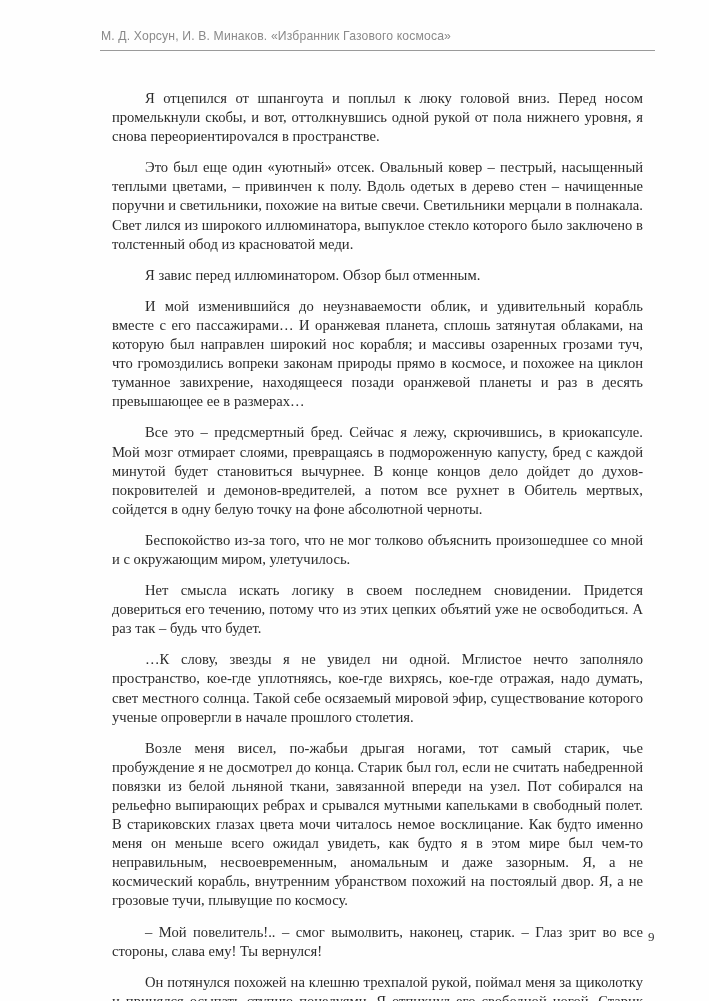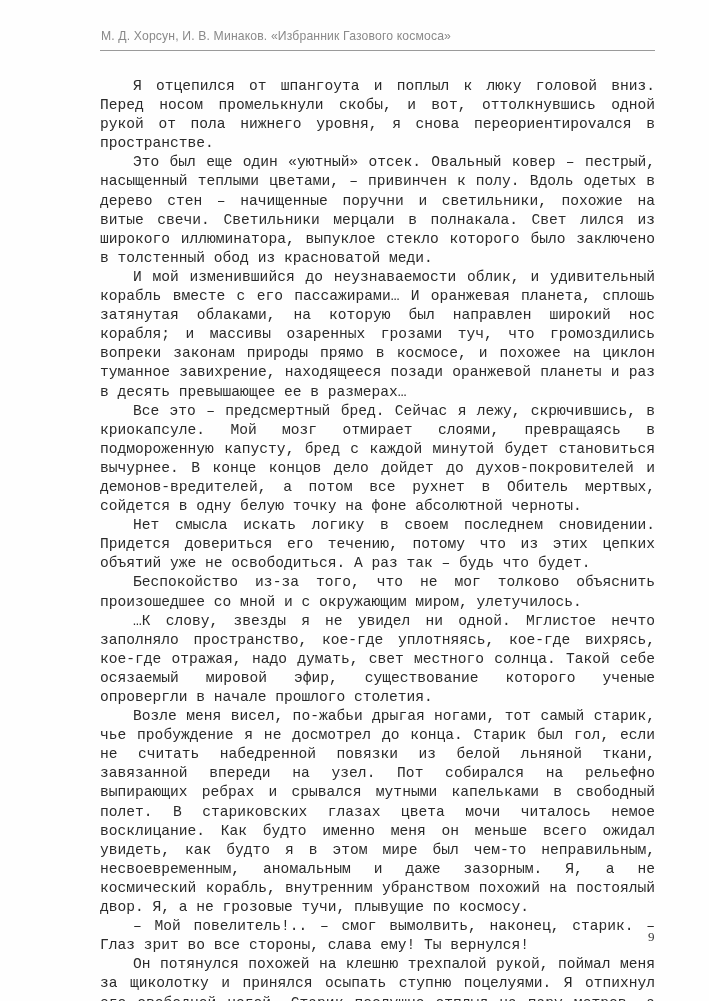--- a/index.html
+++ b/index.html
@@ -12,40 +12,41 @@
   }
   .head-rule {
     position: absolute; left: 100px; top: 50px; width: 555px; height: 0;
     border-top: 1.4px solid #9a9a9a;
   }
   .body-text {
     position: absolute; left: 100px; top: 77px; width: 555px;
     font-family: "Liberation Serif", serif; font-size: 14.6px; line-height: 19.1px;
     color: #2a2a2a; text-align: justify; hyphens: manual;
   }
-  .body-text p { margin: 0; text-indent: 33px; font-family: Liberation Mono, monospace; }
+  .body-text p { margin: 12px; text-indent: 33px; }
   .page-number {
     position: absolute; left: 648px; top: 929px;
     font-family: "Liberation Serif", serif; font-size: 13px; color: #333;
   }
 </style>
 </head>
 <body>
 
 <div class="page">
   <div class="running-head">М. Д. Хорсун, И. В. Минаков. «Избранник Газового космоса»</div>
   <div class="head-rule"></div>
 
   <div class="body-text">
     <p>Я отцепился от шпангоута и поплыл к люку головой вниз. Перед носом промелькнули скобы, и вот, оттолкнувшись одной рукой от пола нижнего уровня, я снова переориентиро­vался в пространстве.</p>
     <p>Это был еще один «уютный» отсек. Овальный ковер – пестрый, насыщенный теплыми цветами, – привинчен к полу. Вдоль одетых в дерево стен – начищенные поручни и светиль­ники, похожие на витые свечи. Светильники мерцали в полнакала. Свет лился из широкого иллюминатора, выпуклое стекло которого было заключено в толстенный обод из краснова­той меди.</p>
+    <p>Я завис перед иллюминатором. Обзор был отменным.</p>
     <p>И мой изменившийся до неузнаваемости облик, и удивительный корабль вместе с его пассажирами… И оранжевая планета, сплошь затянутая облаками, на которую был направ­лен широкий нос корабля; и массивы озаренных грозами туч, что громоздились вопреки законам природы прямо в космосе, и похожее на циклон туманное завихрение, находящееся позади оранжевой планеты и раз в десять превышающее ее в размерах…</p>
     <p>Все это – предсмертный бред. Сейчас я лежу, скрючившись, в криокапсуле. Мой мозг отмирает слоями, превращаясь в подмороженную капусту, бред с каждой минутой будет ста­новиться вычурнее. В конце концов дело дойдет до духов-покровителей и демонов-вреди­телей, а потом все рухнет в Обитель мертвых, сойдется в одну белую точку на фоне абсо­лютной черноты.</p>
+    <p>Беспокойство из-за того, что не мог толково объяснить произошедшее со мной и с окру­жающим миром, улетучилось.</p>
     <p>Нет смысла искать логику в своем последнем сновидении. Придется довериться его течению, потому что из этих цепких объятий уже не освободиться. А раз так – будь что будет.</p>
-    <p>Беспокойство из-за того, что не мог толково объяснить произошедшее со мной и с окру­жающим миром, улетучилось.</p>
     <p>…К слову, звезды я не увидел ни одной. Мглистое нечто заполняло пространство, кое-где уплотняясь, кое-где вихрясь, кое-где отражая, надо думать, свет местного солнца. Такой себе осязаемый мировой эфир, существование которого ученые опровергли в начале про­шлого столетия.</p>
     <p>Возле меня висел, по-жабьи дрыгая ногами, тот самый старик, чье пробуждение я не досмотрел до конца. Старик был гол, если не считать набедренной повязки из белой льняной ткани, завязанной впереди на узел. Пот собирался на рельефно выпирающих ребрах и сры­вался мутными капельками в свободный полет. В стариковских глазах цвета мочи читалось немое восклицание. Как будто именно меня он меньше всего ожидал увидеть, как будто я в этом мире был чем-то неправильным, несвоевременным, аномальным и даже зазорным. Я, а не космический корабль, внутренним убранством похожий на постоялый двор. Я, а не грозовые тучи, плывущие по космосу.</p>
     <p>– Мой повелитель!.. – смог вымолвить, наконец, старик. – Глаз зрит во все стороны, слава ему! Ты вернулся!</p>
     <p>Он потянулся похожей на клешню трехпалой рукой, поймал меня за щиколотку и принялся осыпать ступню поцелуями. Я отпихнул его свободной ногой. Старик послушно отплыл на пару метров, а потом развернулся и воззрился на меня, облизывая губы. Двигался он в невесомости не хуже, чем я. Не хуже… если не сказать круче.</p>
     <p>Я молча глядел на старика, лихорадочно соображая, как следует себя вести. У папаши явно не все дома. Что ж, каков мир, таковы и люди, его населяющие. К тому же только теперь я разглядел на поясе у старика ножны, а в них – кинжал приличного такого размера.</p>
   </div>
 
   <div class="page-number">9</div>
 </div>
 

